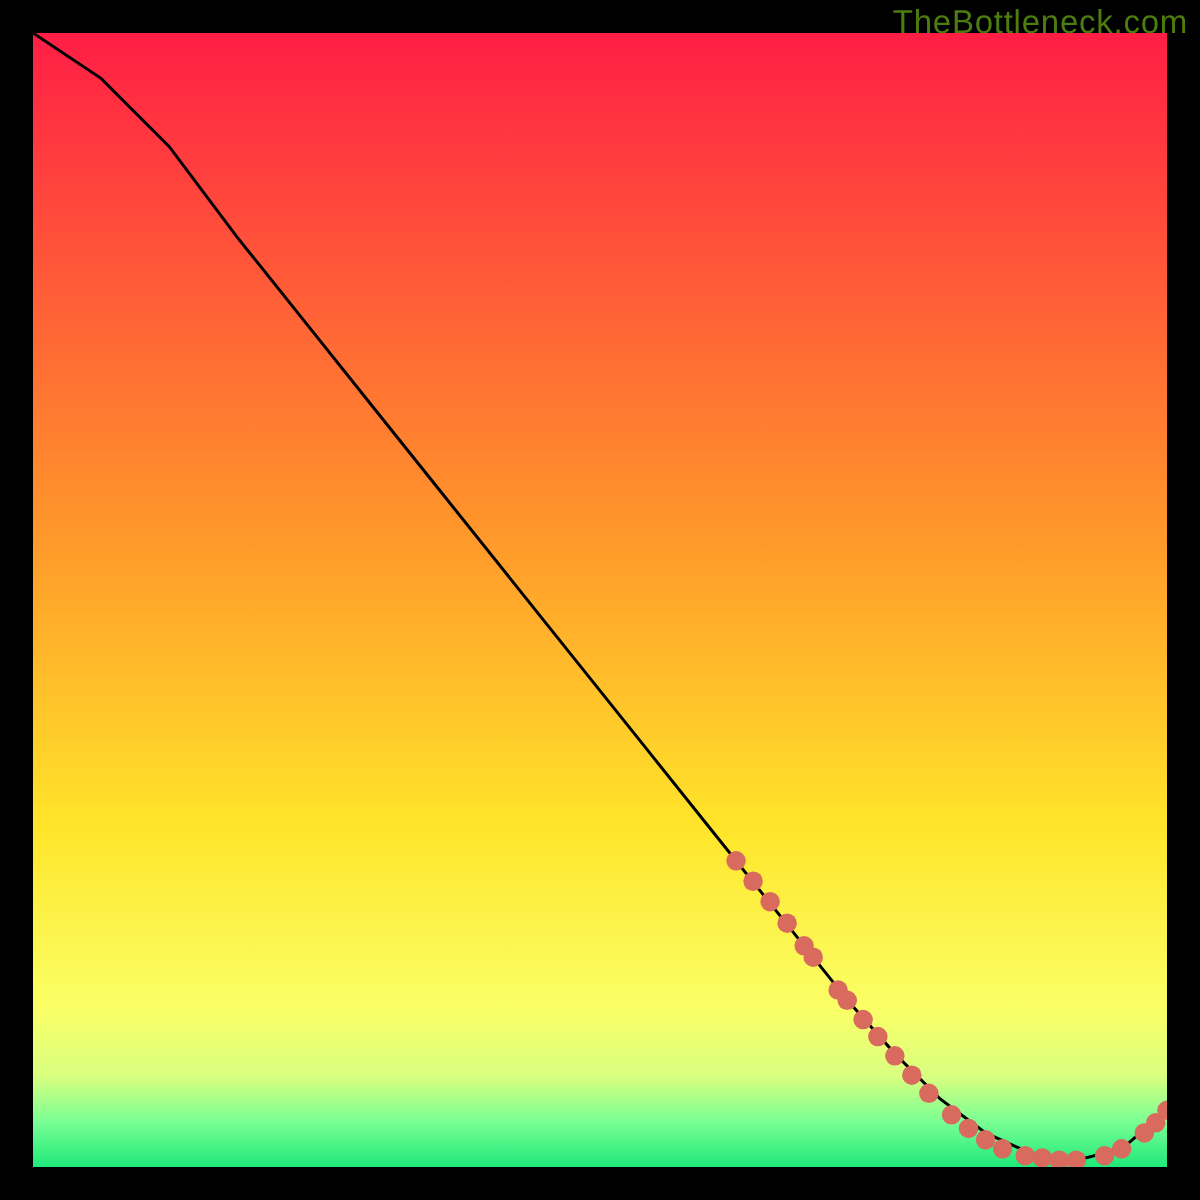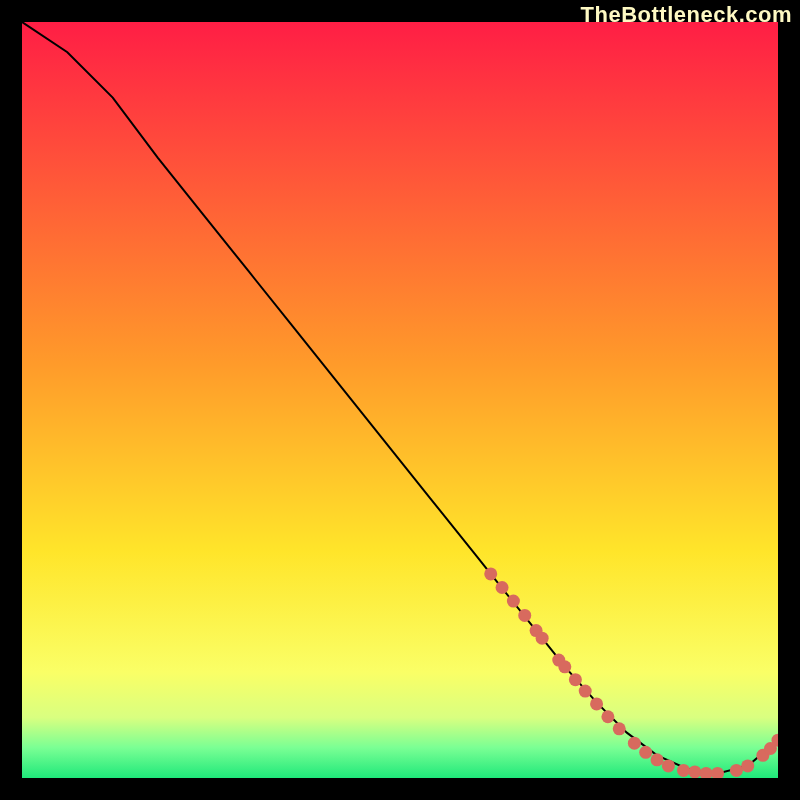--- a/index.html
+++ b/index.html
@@ -8,23 +8,23 @@
     height: 800px;
     background: #000;
     position: relative;
     font-family: Arial, sans-serif;
     overflow: hidden;
   }
   .watermark {
     position: absolute;
     top: 2px;
     right: 8px;
-    color: #fef9c3;
+    color: #4d7c0f;
     font-size: 22px;
-    font-weight: 700;
+    font-weight: 400;
     z-index: 10;
     letter-spacing: 0.5px;
   }
   .plot-area {
     position: absolute;
     left: 22px;
     top: 22px;
     width: 756px;
     height: 756px;
   }

